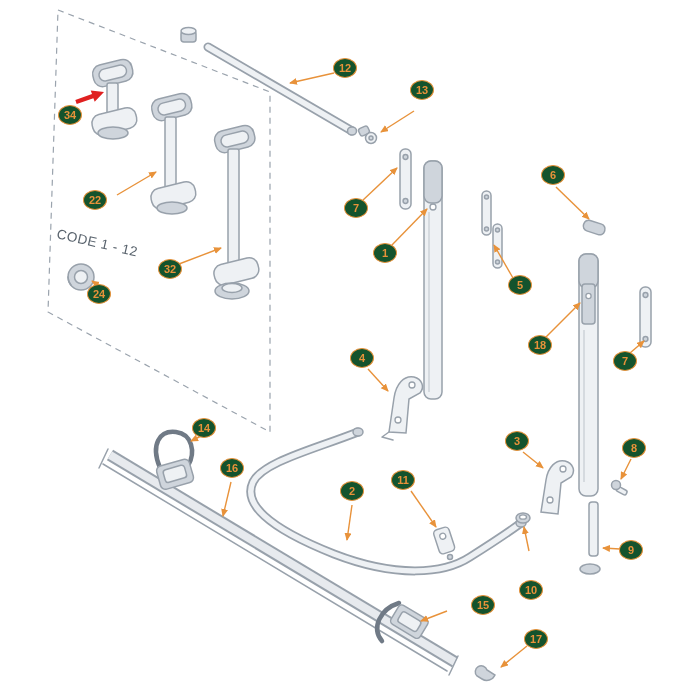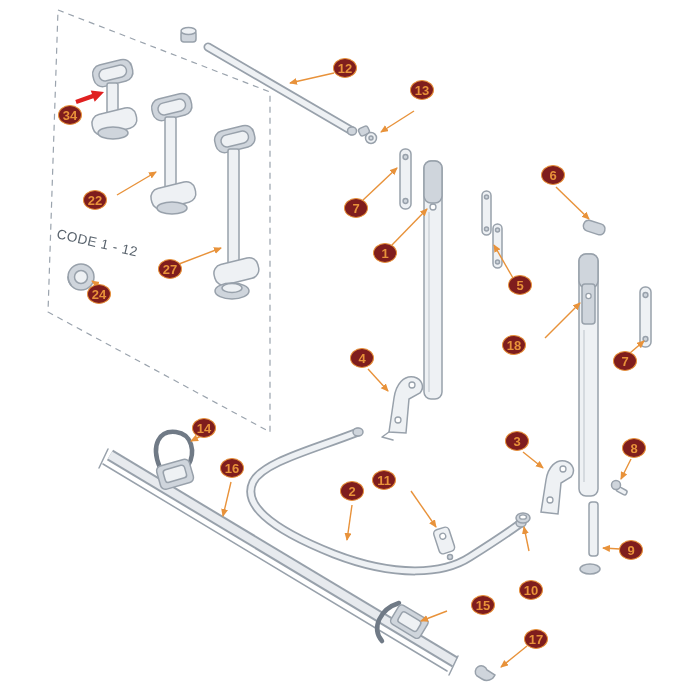--- a/index.html
+++ b/index.html
@@ -20,23 +20,23 @@
   .tI2{fill:none;stroke:#e7eaee;stroke-width:8;stroke-linecap:butt;}
   .strap{fill:none;stroke:#707a86;stroke-width:4.5;stroke-linecap:round;}
   .dash{fill:none;stroke:#9aa3ad;stroke-width:1.2;stroke-dasharray:6 5;}
   .leader{fill:none;stroke:var(--callout_orange,#E8923A);stroke-width:1.4;marker-end:url(#arr);}
   #arrHead{fill:var(--callout_orange,#E8923A);}
   .red-arrow{fill:var(--arrow_red,#E02020);stroke:none;}
   
   .callout{
     position:absolute;width:24px;height:20px;border-radius:50%;
     border:1.7px solid var(--callout_orange,#E8923A);
-    background:#7f1d1d;color:var(--callout_orange,#E8923A);
+    background:#14532d;color:var(--callout_orange,#E8923A);
     display:flex;align-items:center;justify-content:center;
-    font-size:13px;font-weight:bold;box-sizing:border-box;line-height:1;
+    font-size:11px;font-weight:bold;box-sizing:border-box;line-height:1;
     z-index:3;
   }
   .code-label{
     position:absolute;left:57px;top:226px;
     transform:rotate(13deg);transform-origin:left center;
     color:#59636d;font-size:13.5px;letter-spacing:.5px;white-space:nowrap;z-index:2;
   }
 </style>
 </head>
 <body>
@@ -250,30 +250,30 @@
 
   <div class="code-label">CODE 1 - 12</div>
 
   <div class="callout" style="left:333px;top:58px">12</div>
   <div class="callout" style="left:410px;top:80px">13</div>
   <div class="callout" style="left:58px;top:105px">34</div>
   <div class="callout" style="left:83px;top:190px">22</div>
   <div class="callout" style="left:344px;top:198px">7</div>
   <div class="callout" style="left:373px;top:243px">1</div>
   <div class="callout" style="left:541px;top:165px">6</div>
-  <div class="callout" style="left:158px;top:259px">27</div>
+  <div class="callout" style="left:158px;top:259px">32</div>
   <div class="callout" style="left:87px;top:284px">24</div>
   <div class="callout" style="left:508px;top:275px">5</div>
-  <div class="callout" style="left:502px;top:335px">18</div>
+  <div class="callout" style="left:528px;top:335px">18</div>
   <div class="callout" style="left:613px;top:351px">7</div>
   <div class="callout" style="left:350px;top:348px">4</div>
   <div class="callout" style="left:192px;top:418px">14</div>
   <div class="callout" style="left:505px;top:431px">3</div>
   <div class="callout" style="left:622px;top:438px">8</div>
   <div class="callout" style="left:220px;top:458px">16</div>
-  <div class="callout" style="left:372px;top:470px">11</div>
+  <div class="callout" style="left:391px;top:470px">11</div>
   <div class="callout" style="left:340px;top:481px">2</div>
   <div class="callout" style="left:519px;top:580px">10</div>
   <div class="callout" style="left:619px;top:540px">9</div>
   <div class="callout" style="left:471px;top:595px">15</div>
   <div class="callout" style="left:524px;top:629px">17</div>
 
 </div>
 
 </body></html>

